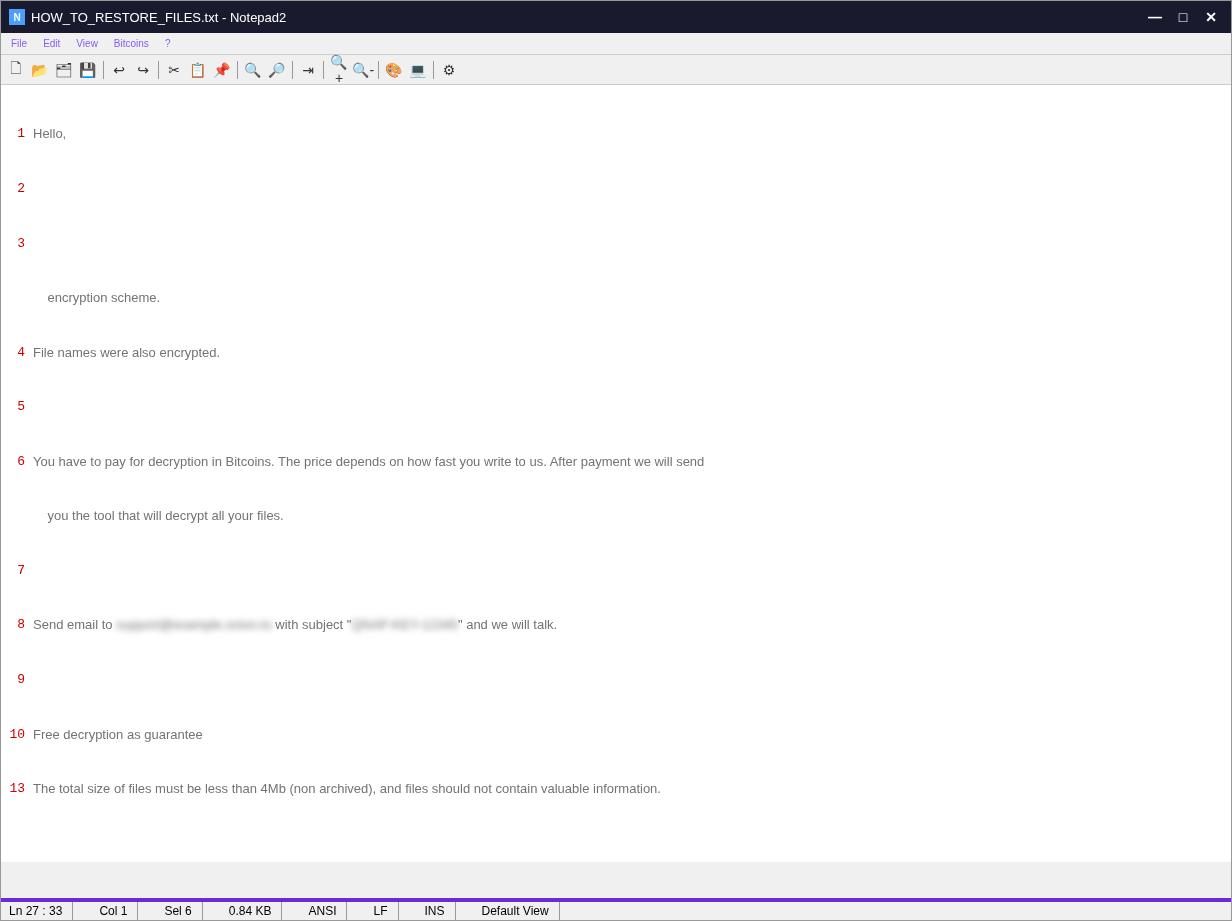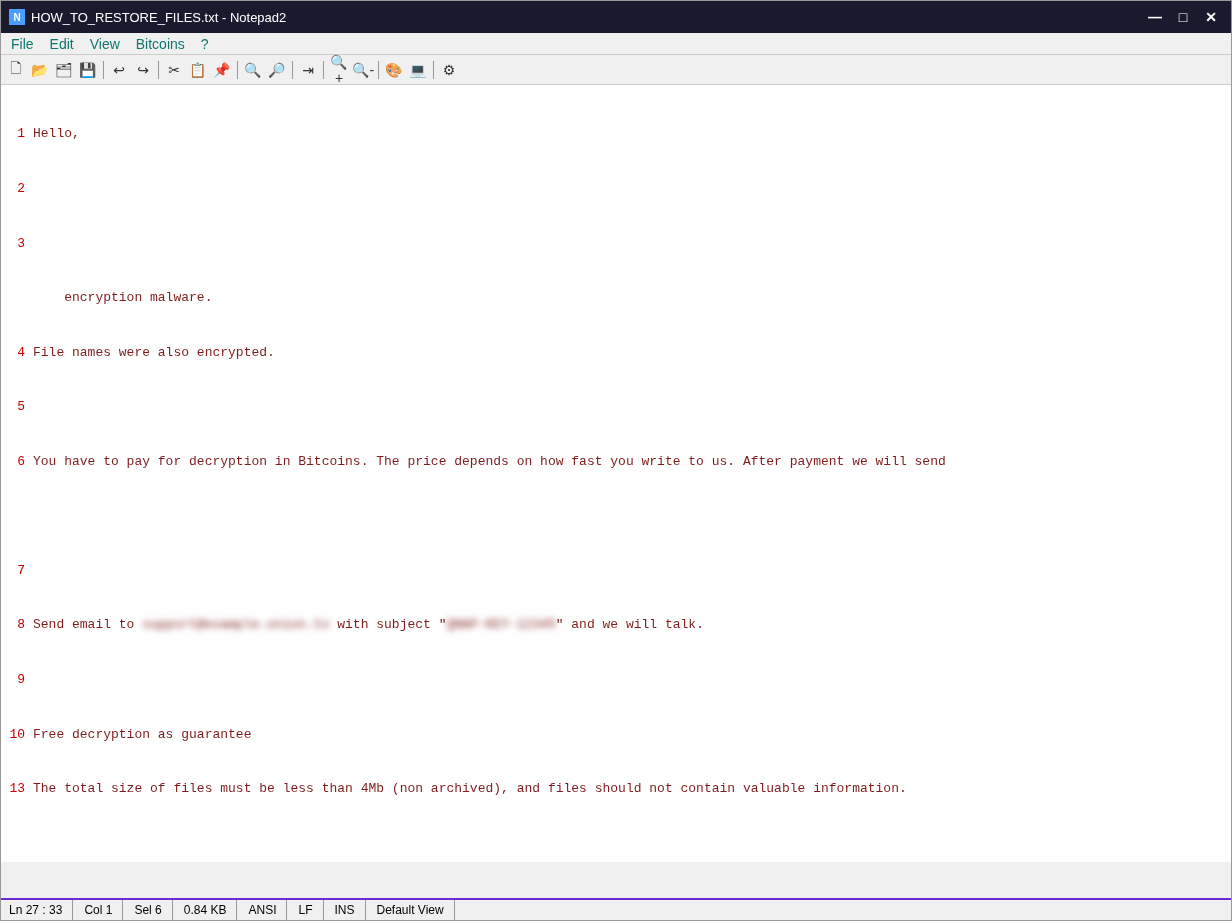--- a/index.html
+++ b/index.html
@@ -67,23 +67,23 @@
       display: flex;
       padding: 2px 4px;
       gap: 4px;
       height: 22px;
       flex-shrink: 0;
       align-items: center;
       border-bottom: 1px solid #ccc;
     }
     .menu-item {
       padding: 2px 6px;
-      font-size: 14px;
+      font-size: 10px;
       cursor: pointer;
-      color: #0f766e;
+      color: #8b5cf6;
     }
     .toolbar {
       background: #f0f0f0;
       display: flex;
       align-items: center;
       padding: 2px 4px;
       gap: 2px;
       height: 30px;
       flex-shrink: 0;
       border-bottom: 1px solid #ccc;
@@ -129,36 +129,36 @@
       color: #cc0000;
       min-width: 28px;
       text-align: right;
       padding-right: 4px;
       user-select: none;
       font-family: 'Courier New', Courier, monospace;
       font-size: 13px;
       flex-shrink: 0;
     }
     .line-content {
-      color: #7f1d1d;
-      font-family: Liberation Mono, monospace;
+      color: #737373;
+      font-family: Liberation Sans, sans-serif;
       font-size: 13px;
       padding-left: 4px;
       text-align: center;
     }
     .status-bar {
       background: #f0f0f0;
-      border-top: 2px solid #6d28d9;
+      border-top: 4px solid #6d28d9;
       display: flex;
       align-items: center;
       height: 22px;
       padding: 0 8px;
       flex-shrink: 0;
       font-size: 12px;
-      gap: 1px;
+      gap: 16px;
       margin-top: 36px;
     }
     .status-section {
       padding: 0 10px;
       border-right: 1px solid #999;
       height: 100%;
       display: flex;
       align-items: center;
       font-size: 12px;
     }
@@ -230,36 +230,37 @@
       </div>
       <div class="line">
         <span class="line-num">2</span>
         <span class="line-content"> </span>
       </div>
       <div class="line">
         <span class="line-num">3</span>
       </div>
       <div class="line">
         <span class="line-num"> </span>
-        <span class="line-content">    encryption malware.</span>
+        <span class="line-content">    encryption scheme.</span>
       </div>
       <div class="line">
         <span class="line-num">4</span>
         <span class="line-content">File names were also encrypted.</span>
       </div>
       <div class="line">
         <span class="line-num">5</span>
         <span class="line-content"> </span>
       </div>
       <div class="line">
         <span class="line-num">6</span>
         <span class="line-content">You have to pay for decryption in Bitcoins. The price depends on how fast you write to us. After payment we will send</span>
       </div>
       <div class="line">
         <span class="line-num"> </span>
+        <span class="line-content">    you the tool that will decrypt all your files.</span>
       </div>
       <div class="line">
         <span class="line-num">7</span>
         <span class="line-content"> </span>
       </div>
       <div class="line">
         <span class="line-num">8</span>
         <span class="line-content">Send email to <span class="blur-text">support@example.onion.to</span> with subject "<span class="blur-text">QNAP-KEY-12345</span>" and we will talk.</span>
       </div>
       <div class="line">

